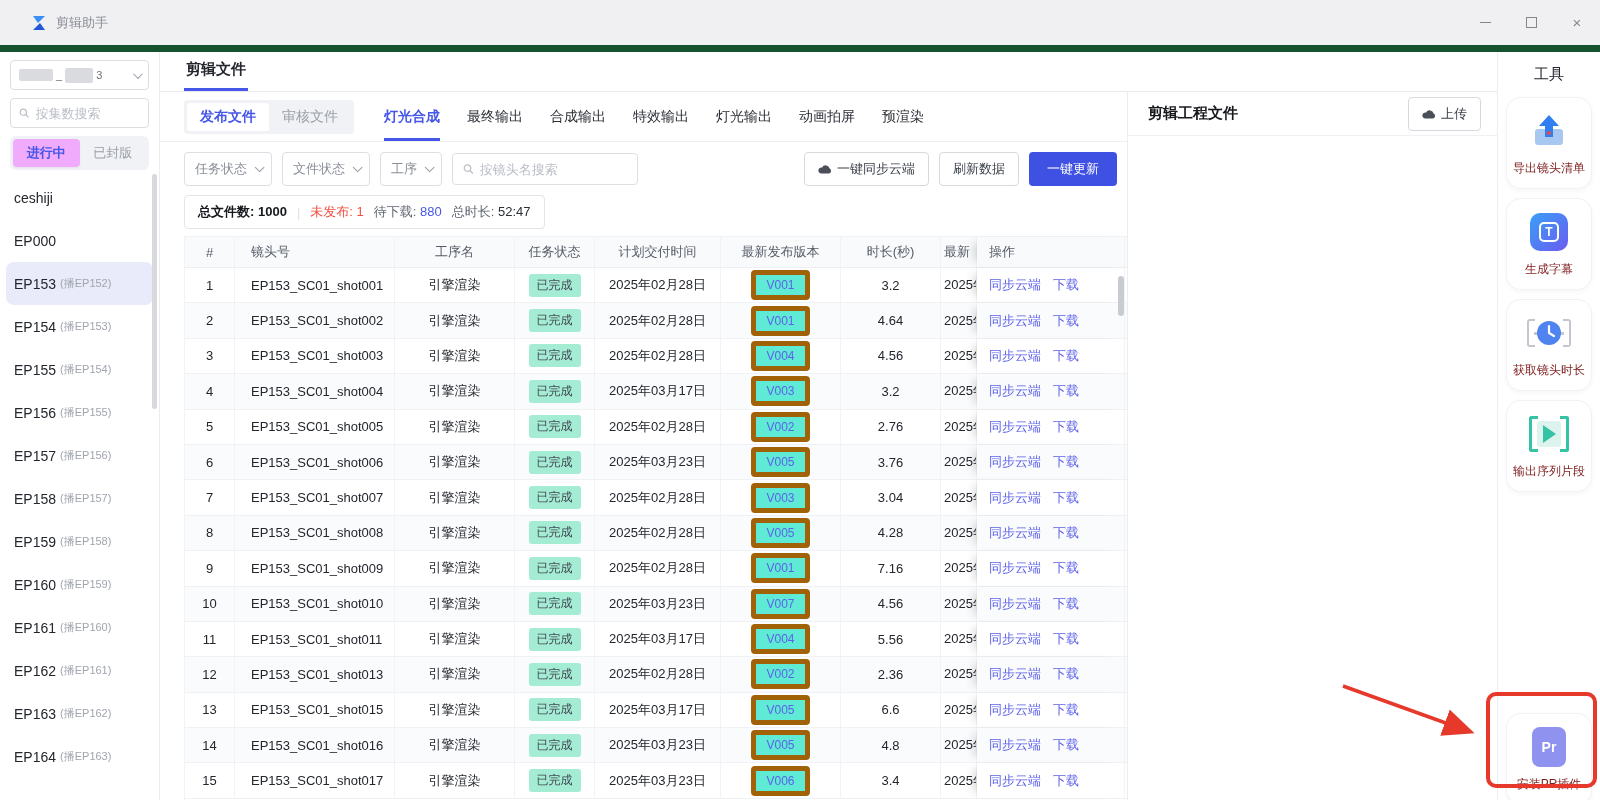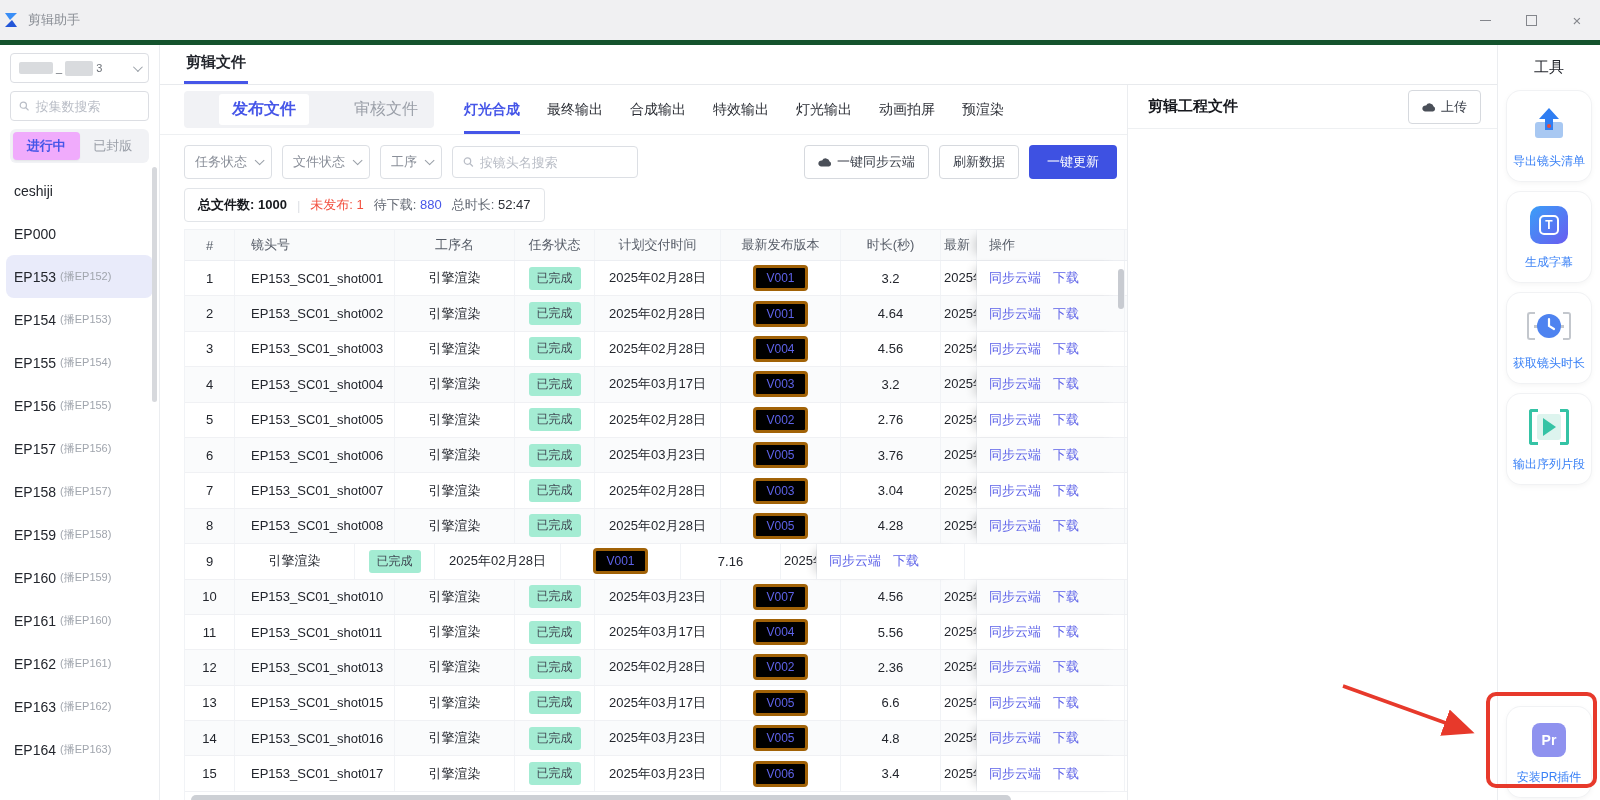--- a/index.html
+++ b/index.html
@@ -1,21 +1,21 @@
 <!DOCTYPE html>
 <html><head>
 <meta charset="utf-8">
 <style>
   * { box-sizing: border-box; margin: 0; padding: 0; }
   html,body { width:1600px; height:800px; overflow:hidden; background:#fff;
     font-family:"Liberation Sans","DejaVu Sans",sans-serif; font-size:13px; color:#23262d; }
 
   
-  .titlebar { height:45px; background:#f0f0f2; border-bottom:5px solid #14532d;
-    display:flex; align-items:center; padding-left:2px; }
+  .titlebar { height:52px; background:#f0f0f2; border-bottom:7px solid #14532d;
+    display:flex; align-items:center; padding-left:30px; }
   .titlebar .logo { width:18px; height:18px; margin-right:8px; }
   .titlebar .app-title { color:#8b8f96; font-size:13px; }
   .win-controls { margin-left:auto; display:flex; height:36px; }
   .win-btn { width:46px; height:36px; display:flex; align-items:center; justify-content:center;
     color:#84868c; font-size:15px; cursor:pointer; }
   .min-glyph { width:11px; height:0; border-top:1.6px solid #84868c; display:block; }
   .max-glyph { width:11px; height:11px; border:1.4px solid #84868c; display:block; }
 
   .shell { display:flex; height:763px; }
 
@@ -53,21 +53,21 @@
     display:flex; align-items:flex-end; }
   .page-tab { font-size:15px; font-weight:bold; color:#23262d; padding:0 2px 9px;
     border-bottom:3px solid #4656e8; cursor:pointer; }
   .center-body { flex:1; display:flex; min-height:0; }
   .main-area { flex:1; min-width:0; display:flex; flex-direction:column; position:relative; }
 
   .subtab-row { height:50px; border-bottom:1px solid #eef0f2; display:flex; align-items:stretch;
     padding-left:24px; }
   .file-toggle { background:#f1f2f5; border-radius:4px; padding:3px; display:flex;
     align-self:center; margin-right:30px; }
-  .file-toggle .ft-item { padding:5px 13px; font-size:16px; color:#9a9fa8; border-radius:3px; cursor:pointer;margin-left:32px; }
+  .file-toggle .ft-item { padding:5px 13px; font-size:14px; color:#9a9fa8; border-radius:3px; cursor:pointer; }
   .file-toggle .ft-item.active { background:#fff; color:#4656e8; font-weight:bold; }
   .cat-tabs { display:flex; gap:27px; align-items:stretch; }
   .cat-tab { font-size:14px; color:#2c2f36; display:flex; align-items:center;
     border-bottom:3px solid transparent; padding-top:4px; cursor:pointer; white-space:nowrap; }
   .cat-tab.active { color:#4656e8; font-weight:bold; border-bottom-color:#4656e8; }
 
   .filter-row { display:flex; align-items:center; gap:10px; margin:10px 10px 0 24px; }
   .dd { border:1px solid #dcdfe4; border-radius:4px; padding:7px 10px; color:#8a8f99;
     display:flex; align-items:center; gap:7px; cursor:pointer; font-size:13px; }
   .dd .chev { transform:rotate(45deg) translateY(-3px); }
@@ -105,22 +105,22 @@
   .c-proc { width:120px; }
   .c-status { width:80px; }
   .c-due { width:126px; }
   .c-ver { width:120px; }
   .c-dur { width:100px; }
   .c-clip { width:36px; justify-content:flex-start; padding-left:3px; }
   .c-act { width:148px; justify-content:flex-start; padding-left:12px; gap:12px;
     background:inherit; position:relative; z-index:1; box-shadow:-9px 0 10px -6px rgba(0,0,0,.16); }
   .thead .c-act { background:#f9fafb; }
   .badge-done { background:#a4ecd3; color:#404a54; border-radius:3px; padding:3px 8px; font-size:12px; }
-  .badge-ver { border:3px solid #a16207; color:#5d62e8; border-radius:4px; padding:3px 10px;
-    font-size:12px; background:#000000; cursor:pointer; }
+  .badge-ver { border:5px solid #a16207; color:#5d62e8; border-radius:4px; padding:3px 10px;
+    font-size:12px; background:#5eead4; cursor:pointer; }
   .link { color:#5d62e8; cursor:pointer; text-decoration:none; font-size:13px; }
   .tbl-vscroll { position:absolute; right:3px; top:40px; width:6px; height:40px;
     background:#c8cbd1; border-radius:3px; z-index:2; }
   .tbl-hscroll { position:absolute; left:6px; bottom:3px; height:10px; width:820px;
     background:#cdd0d5; border-radius:5px; z-index:2; }
 
   
   .project-panel { width:370px; border-left:1px solid #ebedf0; display:flex; flex-direction:column; }
   .pp-header { height:44px; border-bottom:1px solid #eef0f2; display:flex; align-items:center;
     padding:0 16px 0 20px; }
@@ -128,39 +128,39 @@
   .pp-upload { margin-left:auto; }
 
   
   .tools-sidebar { width:103px; border-left:1px solid #ebedf0; display:flex; flex-direction:column;
     align-items:center; padding-top:13px; }
   .tools-title { font-size:15px; color:#23262d; margin-bottom:14px; }
   .tool-card { width:84px; background:#fff; border-radius:14px; margin-bottom:11px;
     box-shadow:0 0 0 1px #f1f2f4, 0 2px 6px rgba(0,0,0,.05);
     padding:13px 2px 11px; display:flex; flex-direction:column; align-items:center; cursor:pointer; }
   .tool-icon { height:40px; display:flex; align-items:center; justify-content:center; }
-  .tool-label { font-size:12px; color:#3b82f6; margin-top:9px; white-space:nowrap; }
+  .tool-label { font-size:12px; color:#7f1d1d; margin-top:9px; white-space:nowrap; }
   .tools-spacer { flex:1; }
   .icon-subtitle { width:38px; height:38px; border-radius:10px;
     background:linear-gradient(135deg,#3a9ff8,#6a5cf0); display:flex; align-items:center; justify-content:center; }
   .icon-subtitle .tbox { width:20px; height:20px; border:2px solid #fff; border-radius:5px;
     color:#fff; font-weight:bold; font-size:12px; display:flex; align-items:center; justify-content:center; }
   .icon-seq { width:40px; height:36px; position:relative; }
   .icon-seq .bkl,.icon-seq .bkr { position:absolute; top:0; width:9px; height:36px; border:3px solid #35c3a5; }
   .icon-seq .bkl { left:0; border-right:none; border-radius:3px 0 0 3px; }
   .icon-seq .bkr { right:0; border-left:none; border-radius:0 3px 3px 0; }
   .icon-seq .sq { position:absolute; left:8px; top:5px; width:24px; height:26px; background:#ddf4ee; border-radius:3px; }
   .icon-seq .tri { position:absolute; left:14px; top:9px; width:0; height:0;
     border-left:13px solid #35c3a5; border-top:9px solid transparent; border-bottom:9px solid transparent; }
   .icon-dur { width:44px; height:32px; position:relative; display:flex; align-items:center; justify-content:center; }
   .icon-dur .bkl,.icon-dur .bkr { position:absolute; top:2px; width:8px; height:28px; border:2.5px solid #c3c7cd; }
   .icon-dur .bkl { left:0; border-right:none; border-radius:3px 0 0 3px; }
   .icon-dur .bkr { right:0; border-left:none; border-radius:0 3px 3px 0; }
   .icon-dur .dash { position:absolute; top:15px; height:2.5px; width:6px; background:#c3c7cd; }
-  .icon-pr { width:34px; height:34px; border-radius:8px; background:#8f92ef; color:#fff;
+  .icon-pr { width:34px; height:40px; border-radius:8px; background:#8f92ef; color:#fff;
     font-weight:bold; font-size:14px; display:flex; align-items:center; justify-content:center; }
 
   
   .anno-rect { position:absolute; left:1486px; top:692px; width:111px; height:96px;
     border:4px solid #e7392b; border-radius:10px; z-index:55; pointer-events:none; }
   .anno-svg { position:absolute; left:0; top:0; width:1600px; height:800px; z-index:56; pointer-events:none; }
 </style>
 </head>
 <body>
 
@@ -488,20 +488,21 @@
                 </div>
     <div class="td c-dur">4.28</div>
     <div class="td c-clip">2025年</div>
     <div class="td c-act">
       <a class="link">同步云端</a>
       <a class="link">下载</a>
     </div>
   </div>
               <div class="trow">
     <div class="td c-idx">9</div>
+    <div class="td c-shot">EP153_SC01_shot009</div>
     <div class="td c-proc">引擎渲染</div>
     <div class="td c-status">
                   <span class="badge-done">已完成</span>
                 </div>
     <div class="td c-due">2025年02月28日</div>
     <div class="td c-ver">
                   <span class="badge-ver">V001</span>
                 </div>
     <div class="td c-dur">7.16</div>
     <div class="td c-clip">2025年</div>

